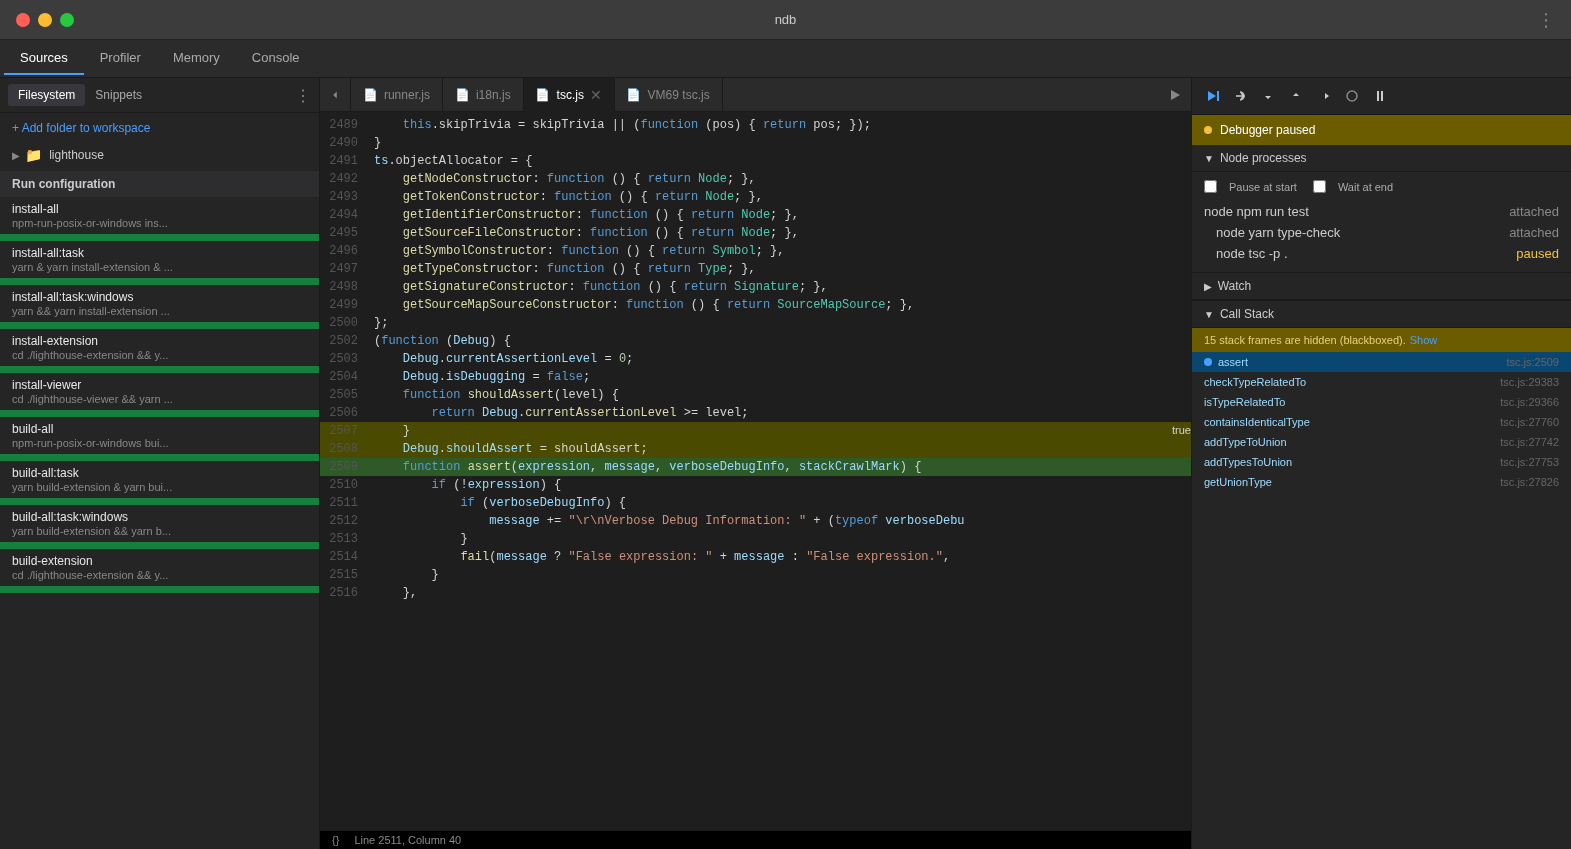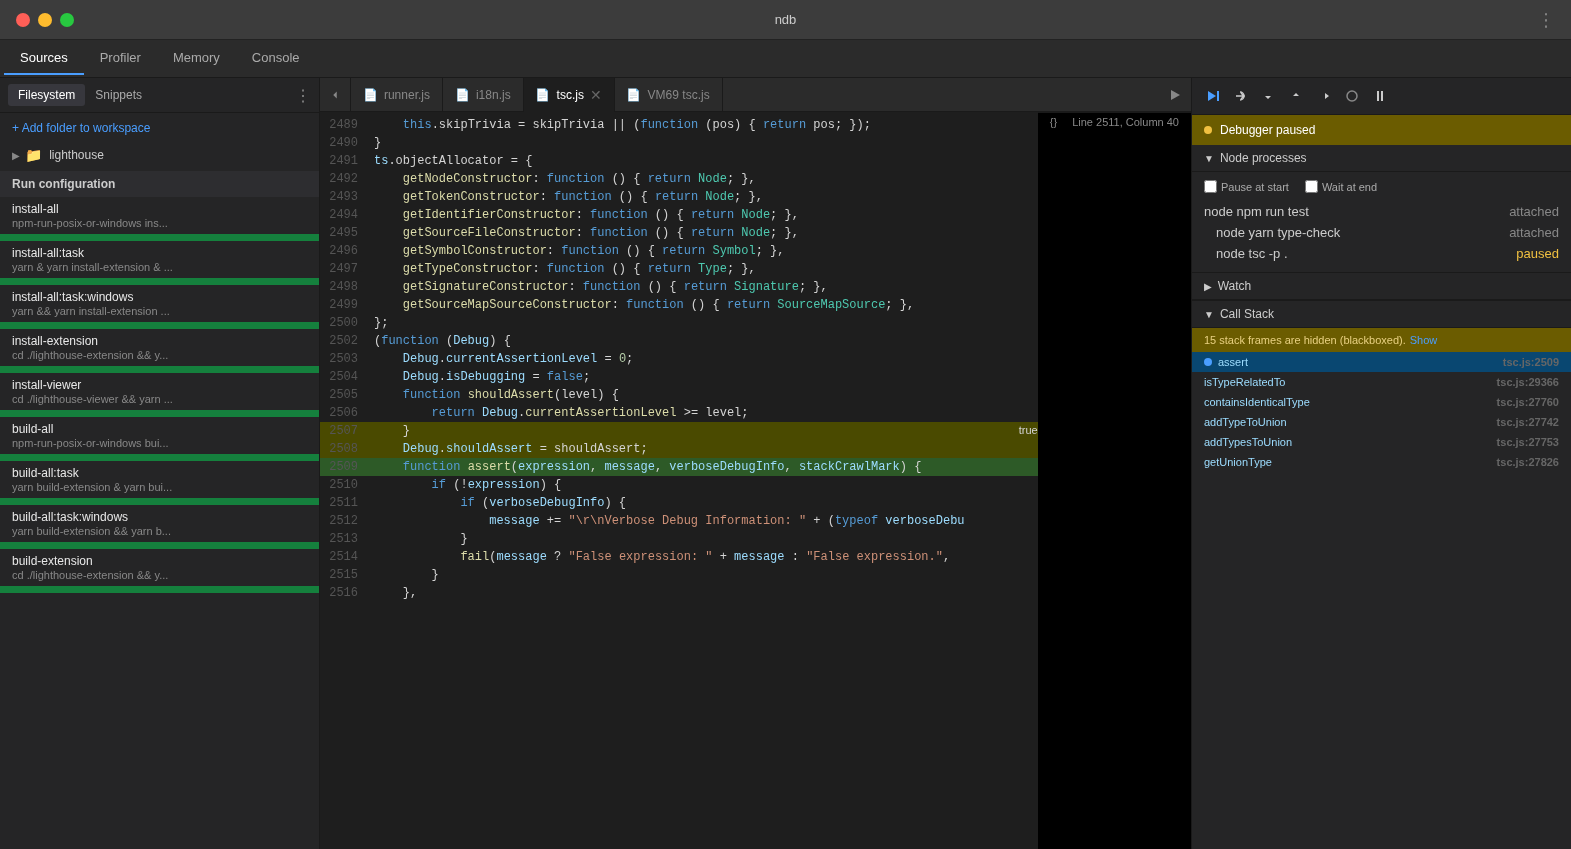--- a/index.html
+++ b/index.html
@@ -216,21 +216,21 @@
       cursor: pointer;
       color: #888;
     }
 
     
     .code-editor {
       flex: 1;
       background: #1e1e1e;
       overflow: hidden;
       display: flex;
-      flex-direction: row;
+      flex-direction: column;
     }
     .code-lines {
       flex: 1;
       overflow: hidden;
       font-family: 'Menlo', 'Monaco', 'Courier New', monospace;
       font-size: 12px;
       line-height: 1.5;
       padding: 4px 0;
     }
     .code-line {
@@ -338,21 +338,21 @@
       border-bottom: 1px solid #1a1a1a;
     }
     .pause-options {
       display: flex;
       gap: 16px;
       margin-bottom: 8px;
     }
     .pause-option {
       display: flex;
       align-items: center;
-      gap: 4px;
+      gap: 12px;
       font-size: 11px;
       color: #aaa;
     }
     .pause-option input { accent-color: #4a9eff; }
 
     .process-item {
       display: flex;
       justify-content: space-between;
       align-items: center;
       padding: 3px 0;
@@ -382,21 +382,21 @@
     .stack-frame {
       display: flex;
       justify-content: space-between;
       padding: 4px 12px;
       font-size: 11px;
       cursor: pointer;
       align-items: center;
     }
     .stack-frame.active { background: #094771; }
     .stack-frame-name { color: #9cdcfe; }
-    .stack-frame-location { color: #666; font-weight: bold; }
+    .stack-frame-location { color: #666; }
     .stack-frame-dot {
       width: 8px; height: 8px;
       border-radius: 50%;
       background: #4a9eff;
       margin-right: 6px;
       flex-shrink: 0;
     }
 
     .watch-section {
       border-bottom: 1px solid #1a1a1a;
@@ -734,20 +734,24 @@
 
     <div class="call-stack-list">
       <div class="stack-frame active">
         <div style="display:flex;align-items:center;">
           <div class="stack-frame-dot"></div>
           <span class="stack-frame-name">assert</span>
         </div>
         <span class="stack-frame-location">tsc.js:2509</span>
       </div>
       <div class="stack-frame">
+        <span class="stack-frame-name">checkTypeRelatedTo</span>
+        <span class="stack-frame-location">tsc.js:29383</span>
+      </div>
+      <div class="stack-frame">
         <span class="stack-frame-name">isTypeRelatedTo</span>
         <span class="stack-frame-location">tsc.js:29366</span>
       </div>
       <div class="stack-frame">
         <span class="stack-frame-name">containsIdenticalType</span>
         <span class="stack-frame-location">tsc.js:27760</span>
       </div>
       <div class="stack-frame">
         <span class="stack-frame-name">addTypeToUnion</span>
         <span class="stack-frame-location">tsc.js:27742</span>

